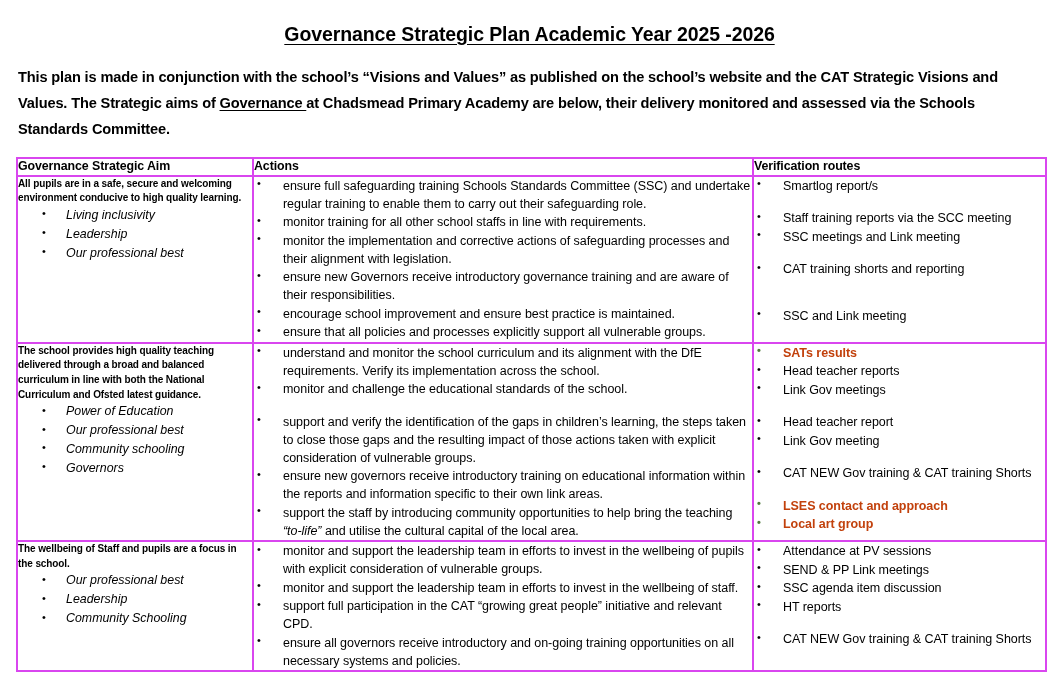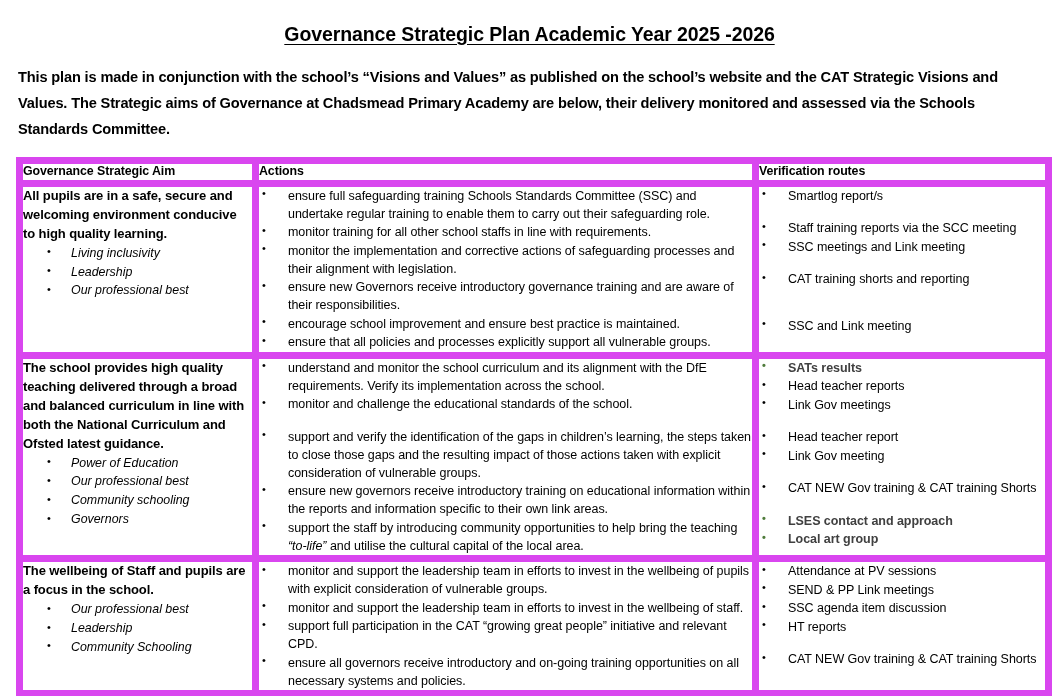--- a/index.html
+++ b/index.html
@@ -42,33 +42,33 @@
   
   .intro {
     margin: 0;
     padding: 19px 17px 0 18px;
     font-size: 14.6px;
     font-weight: bold;
     line-height: 1.78;
     text-align: left;
     letter-spacing: -0.15px;
   }
-  .intro .u { text-underline-offset: 2px; }
+  .intro .u { text-decoration: underline; text-underline-offset: 2px; }
 
   
   .plan-table {
     border-collapse: collapse;
     table-layout: fixed;
     margin: 0 0 0 16px;
     margin-top: 14px;
     width: 1029px;
     border: 1.3px solid #000;
   }
   .plan-table td, .plan-table th {
-    border: 7px solid #d946ef;
+    border: 2px solid #d946ef;
     vertical-align: top;
     padding: 0;
   }
   .col-aim   { width: 236px; }
   .col-act   { width: 500px; }
   .col-ver   { width: 293px; }
 
   .hdr-cell {
     font-size: 12.4px;
     font-weight: bold;
@@ -77,21 +77,21 @@
     line-height: 1.25;
     letter-spacing: -0.1px;
   }
 
   .cell { padding: 5px 6px 6px 7px; }
   .cell-act { padding: 5px 6px 6px 10px; }
   .cell-ver { padding: 5px 6px 6px 10px; }
 
   
   .aim-title {
-    font-size: 13px;
+    font-size: 10px;
     font-weight: bold;
     line-height: 1.46;
     letter-spacing: -0.1px;
     margin: 0;
   }
   ul.aim-values {
     list-style: none;
     margin: 0;
     padding: 0 0 0 24px;
   }
@@ -134,21 +134,21 @@
   }
   ul.blist > li.spacer {
     height: 14px;
     padding-left: 0;
     font-size: 0;
     line-height: 0;
     margin: 0;
   }
   ul.blist > li.spacer::before { content: ""; }
 
-  .green { color: #404040; font-weight: bold; }
+  .green { color: #c2410c; font-weight: bold; }
   .green::before { color: #4e7b3a; }
   .ital { font-style: italic; text-align: right; }
 </style>
 </head>
 <body>
 
 <div class="page">
 
   <h1 class="doc-title"><span>Governance Strategic Plan Academic Year 2025 -2026</span></h1>
 

